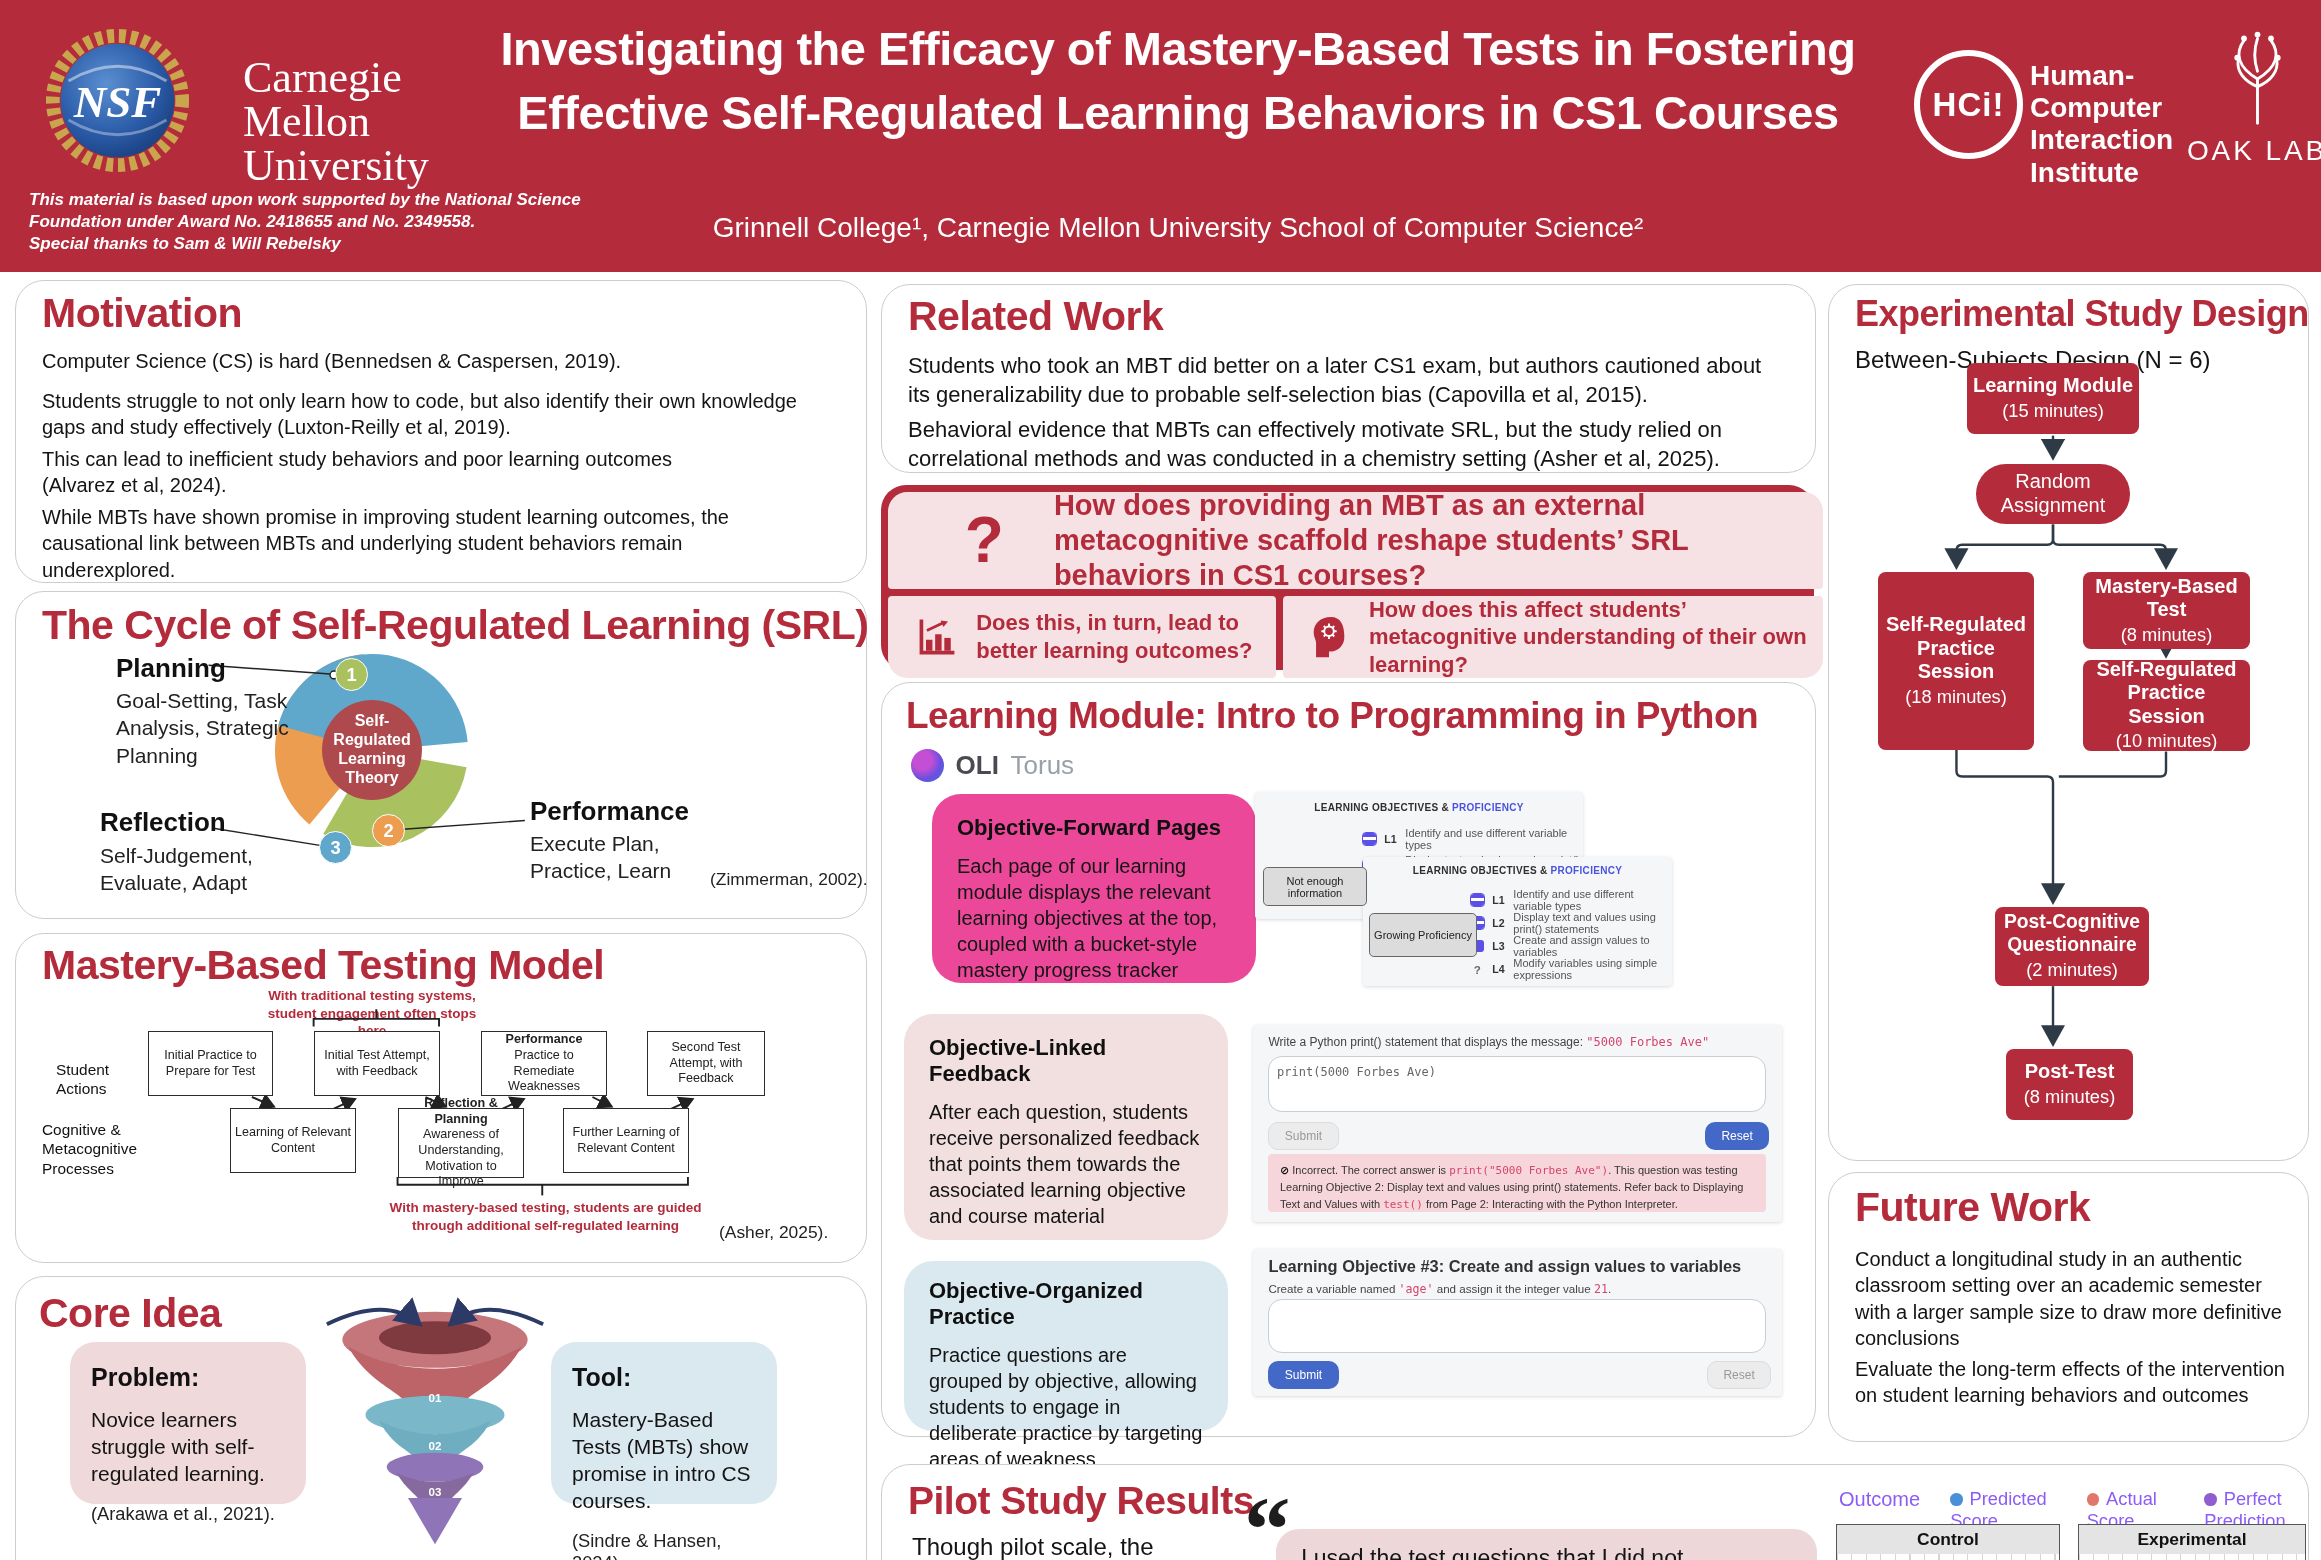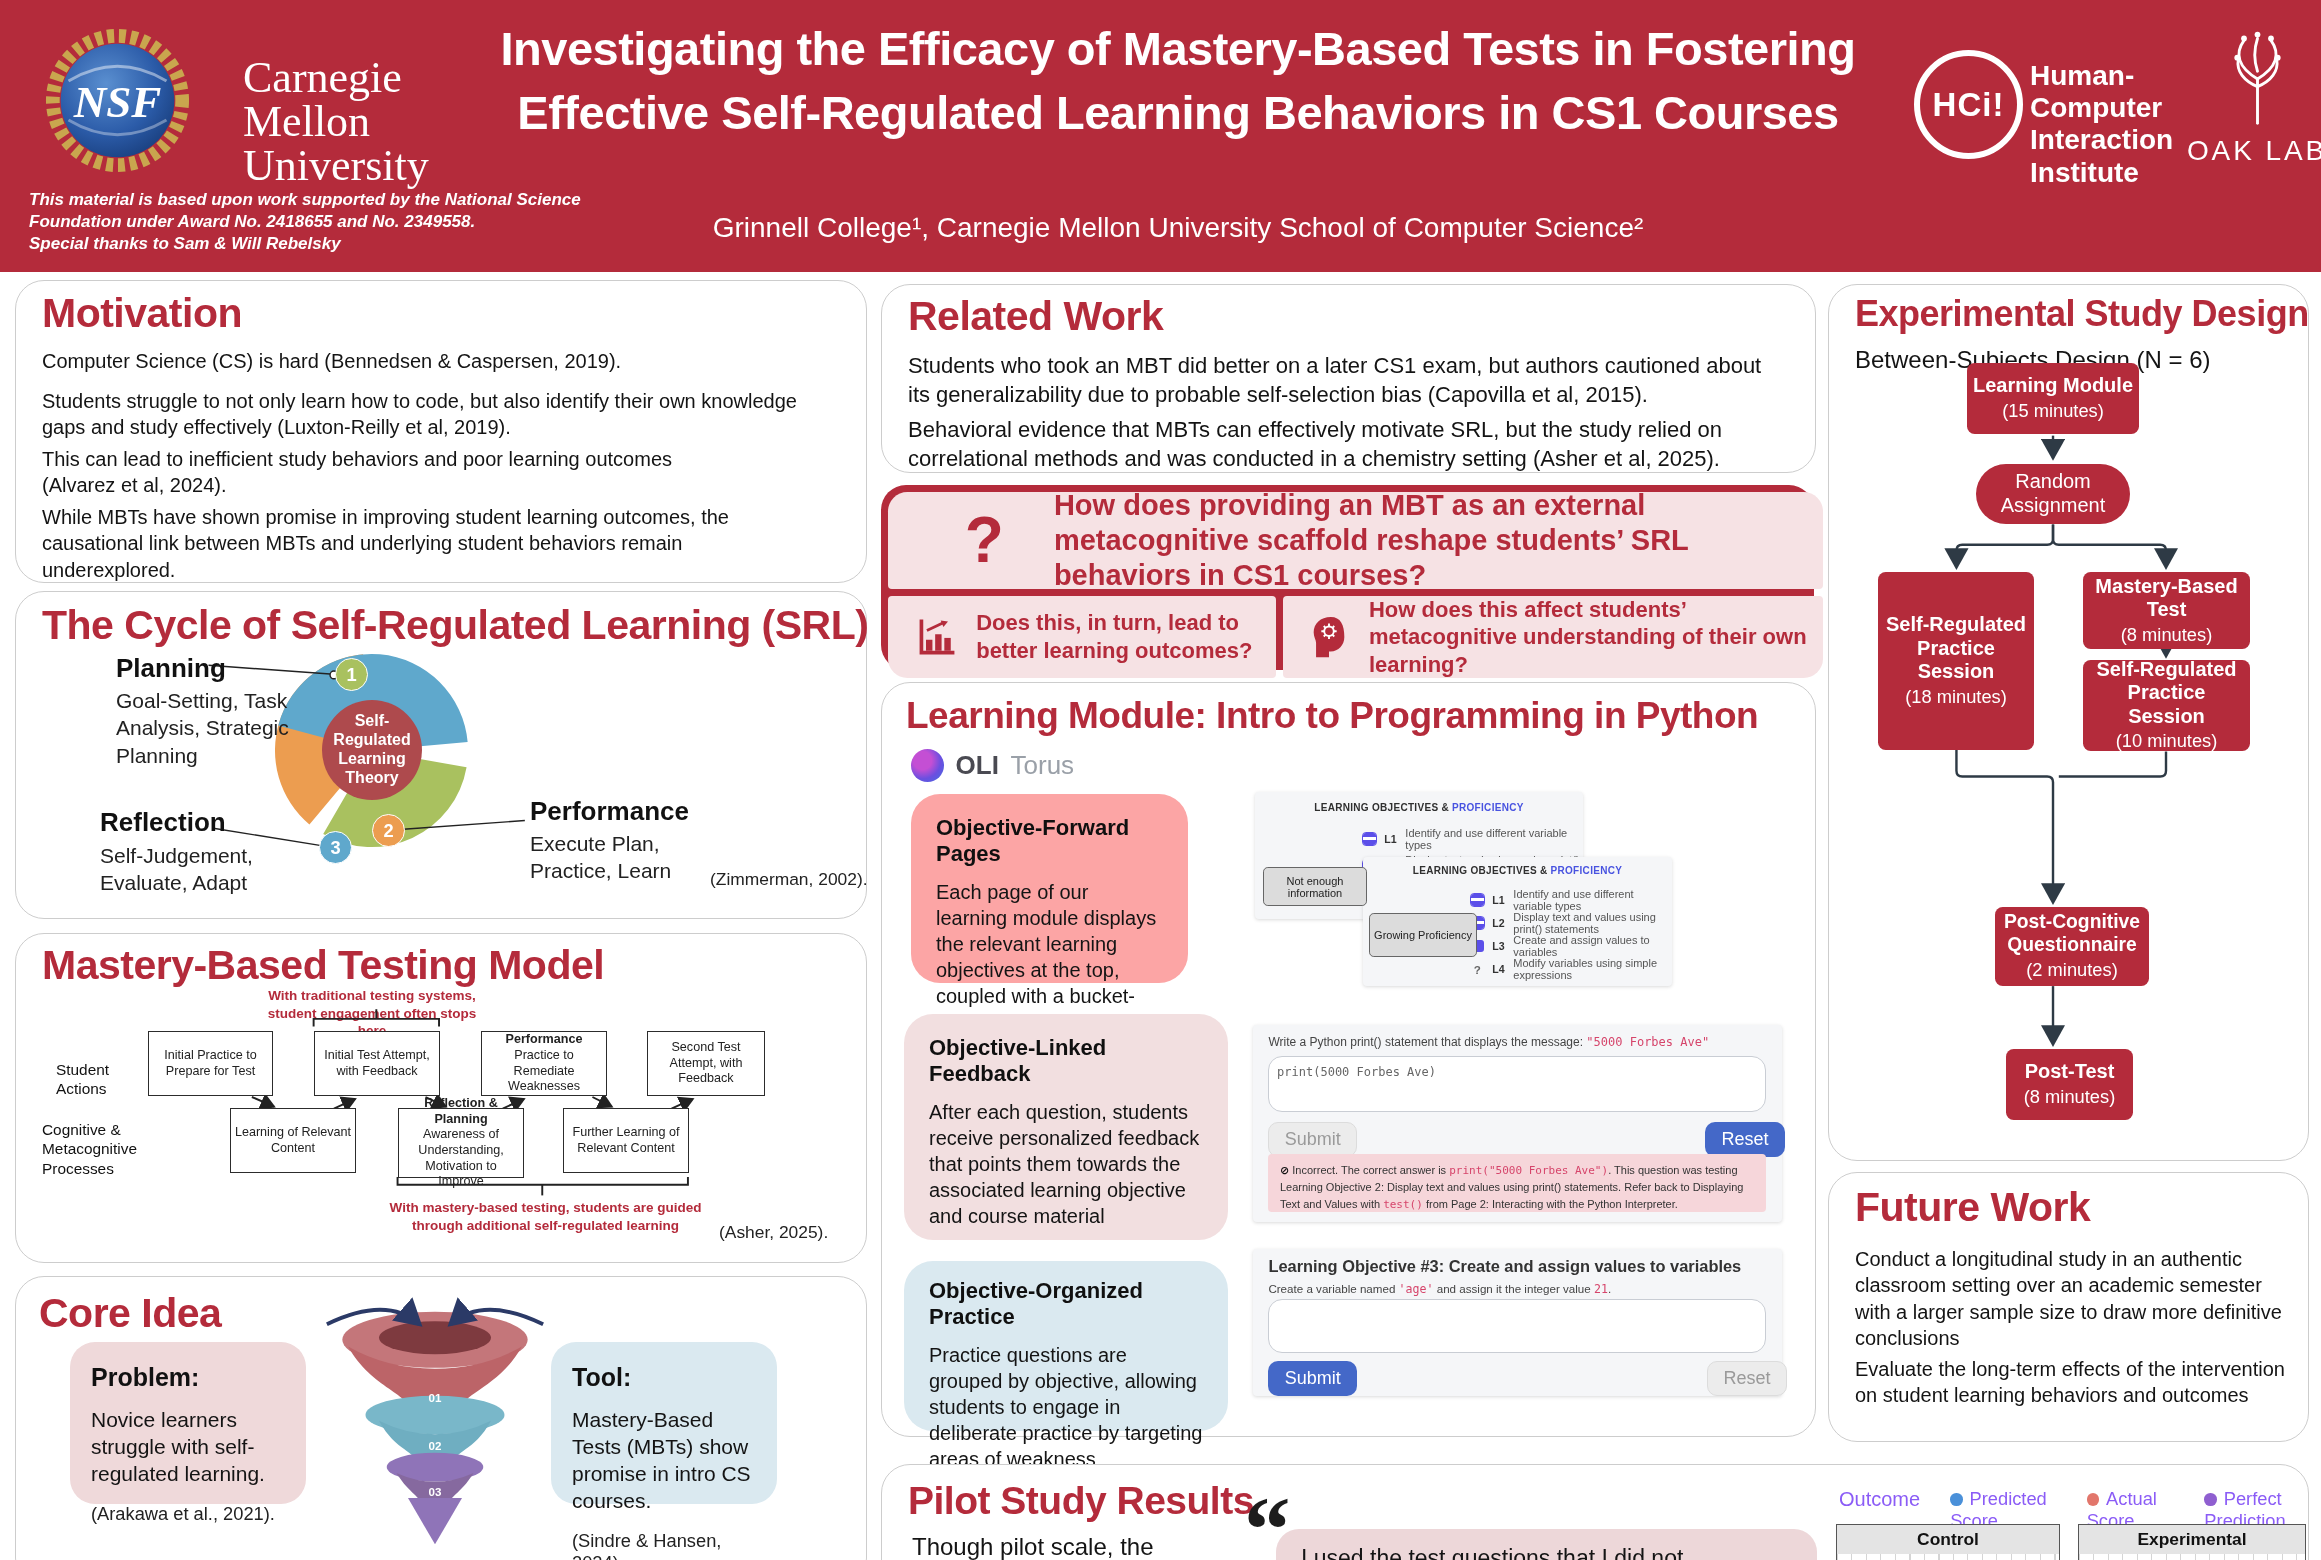--- a/index.html
+++ b/index.html
@@ -58,21 +58,21 @@
   .bucket{width:12.6px;height:12.6px;border-radius:2.9px;flex:none;}
   .bucket.partial{background:linear-gradient(180deg,#5B4FE9 0 3.9px,#ffffff 3.9px 6.8px,#5B4FE9 6.8px);outline:1px solid #5B4FE9;}
   .bucket.full{background:#5B4FE9;}
   .qmark-s{width:12.6px;text-align:center;color:#666;font-weight:700;font-size:11.6px;flex:none;}
   .tooltip{position:absolute;background:#DCDCDC;border:1.9px solid #666;border-radius:4.8px;display:flex;align-items:center;justify-content:center;
            font-size:11px;color:#222;text-align:center;z-index:5;}
   .prompt{position:absolute;font-size:12px;color:#444;}
   .code{font-family:"DejaVu Sans Mono",monospace;color:#D6456B;}
   .shot textarea{position:absolute;border:1px solid #C9CDD4;border-radius:14px;background:#fff;resize:none;
                  font-family:"DejaVu Sans Mono",monospace;font-size:12px;color:#666;padding:7.7px;box-sizing:border-box;}
-  .btn{position:absolute;font-size:18px;border-radius:10px;padding:5.8px 15.4px;border:1px solid transparent;font-family:"Liberation Sans",sans-serif;}
+  .btn{position:absolute;font-size:12px;border-radius:10px;padding:5.8px 15.4px;border:1px solid transparent;font-family:"Liberation Sans",sans-serif;}
   .btn.blue{background:#4468C8;color:#fff;}
   .btn.gray{background:#ECECEC;color:#9a9a9a;border-color:#dcdcdc;}
   .fbbox{position:absolute;background:#F6D6DA;border-radius:3.9px;padding:7.7px 11.6px;font-size:11px;line-height:1.5;color:#333;box-sizing:border-box;}
   
   .esd-node{position:absolute;background:#B42B3B;border-radius:7.7px;color:#fff;display:flex;flex-direction:column;align-items:center;
             justify-content:center;text-align:center;padding:5.8px;box-sizing:border-box;}
   .esd-name{font-weight:700;font-size:20px;line-height:1.18;}
   .esd-time{font-size:18.3px;line-height:1.25;margin-top:1.9px;}
   .esd-pill{border-radius:33px;}
   .esd-pill .esd-name{font-weight:400;}
@@ -313,21 +313,21 @@
   </div>
 
   <div class="card" style="left:881px;top:682px;width:933px;height:753px"></div>
   <div class="h2" style="left:906px;top:697px;font-size:37px">Learning Module: Intro to Programming in Python</div>
   <div class="abs" style="left:911px;top:749px;display:flex;align-items:center;gap:11.6px">
     <span style="width:33px;height:33px;border-radius:50%;display:inline-block;background:radial-gradient(circle at 35% 35%, #C44FD4 0 30%, #6B4FE0 60%, #3F6FE0 100%);"></span>
     <span style="font-weight:700;font-size:26px;color:#4a4a52">OLI</span>
     <span style="font-size:26px;color:#9aa0a8">Torus</span>
   </div>
 
-  <div class="lmcard" style="left:911px;top:794px;width:277px;height:189px;background:#fca5a5">
+  <div class="lmcard" style="left:932px;top:794px;width:324px;height:189px;background:#ec4899">
     <h3>Objective-Forward Pages</h3>
     <p>Each page of our learning module displays the relevant learning objectives at the top, coupled with a bucket-style mastery progress tracker</p>
   </div>
   <div class="lmcard" style="left:904px;top:1014px;width:324px;height:226px;background:#F2DFE0">
     <h3>Objective-Linked Feedback</h3>
     <p>After each question, students receive personalized feedback that points them towards the associated learning objective and course material</p>
   </div>
   <div class="lmcard" style="left:904px;top:1261px;width:324px;height:170px;background:#DAE9F0;padding-top:17.4px">
     <h3>Objective-Organized Practice</h3>
     <p>Practice questions are grouped by objective, allowing students to engage in deliberate practice by targeting areas of weakness</p>

